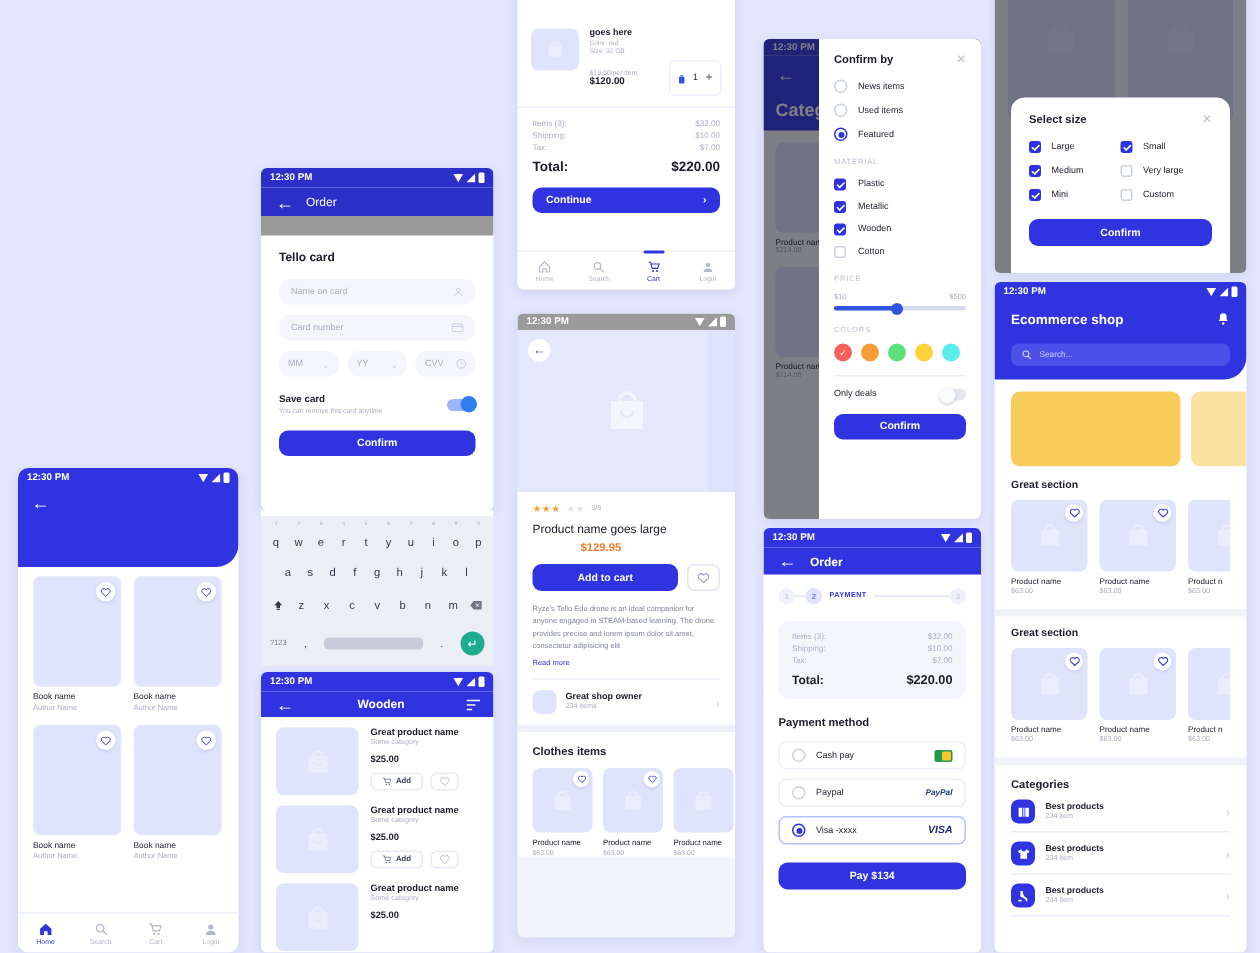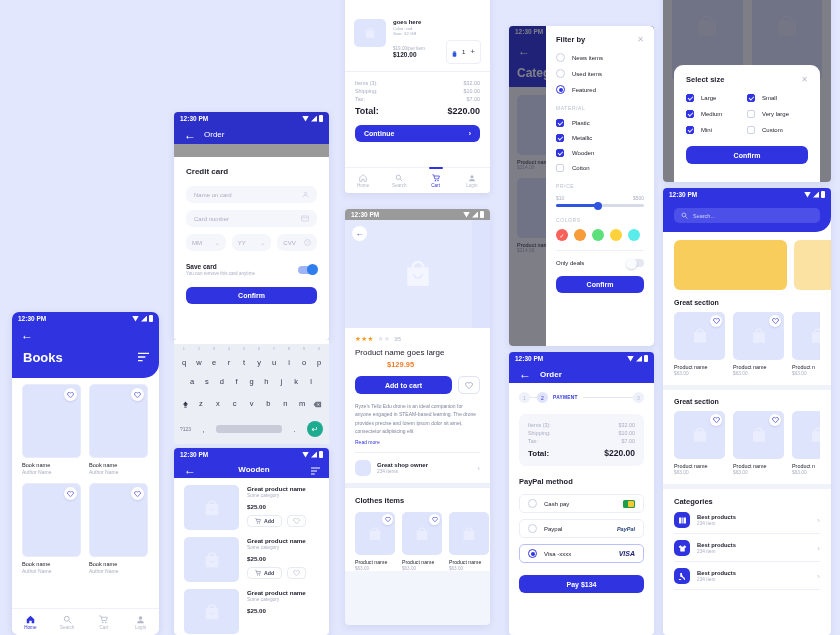--- a/index.html
+++ b/index.html
@@ -71,28 +71,20 @@
   <div class="appbar bluecard-round" style="position:absolute;left:0;top:0;width:100%;height:66px;background:#2f33e0;border-bottom-right-radius:15px;">
     <div class="statusbar sb-dark" style="background:transparent;">
       <span>12:30 PM</span>
       <span class="sb-icons">
         <i class="ico-wifi"></i>
         <i class="ico-sig"></i>
         <i class="ico-bat"></i>
       </span>
     </div>
     <div class="backarrow" style="margin:3px 0 0 8px;">←</div>
-    <div class="row-between" style="padding:5px 10px 0 11px;">
-      <span style="font-size:13px;font-weight:bold;color:#fff;">Books</span>
-      <span style="display:inline-block;">
-        <svg width="11" height="10" viewBox="0 0 12 10">
-            <path d="M0 1h12M0 5h8M0 9h5" stroke="#fff" stroke-width="1.4" fill="none"></path>
-          </svg>
-      </span>
-    </div>
   </div>
 
   <div style="position:absolute;top:72px;left:0;width:100%;padding:0 10px;display:flex;flex-wrap:wrap;gap:8px;">
     <div style="width:59px;">
       <div class="ph-img" style="height:74px;border:1px solid #e8ebfc;">
         <span class="heart" style="width:13px;height:13px;right:3px;top:3px;">
           <svg width="7" height="6" viewBox="0 0 10 9">
               <path d="M5 8.5 1 4.6A2.4 2.4 0 0 1 5 1.6 2.4 2.4 0 0 1 9 4.6Z" fill="none" stroke="#3a3fd8" stroke-width="1"></path>
             </svg>
         </span>
@@ -176,21 +168,21 @@
       <i class="ico-bat"></i>
     </span>
   </div>
   <div class="appbar" style="height:19px;display:flex;align-items:center;gap:7px;padding:0 9px;background:#2d2fc9;">
     <span class="backarrow">←</span>
     <span style="font-size:8px;">Order</span>
   </div>
   <div style="height:13px;background:#9a9a9a;"></div>
 
   <div style="padding:10px 12px 0;">
-    <div class="lbl" style="font-size:8px;font-weight:bold;">Credit card</div>
+    <div class="lbl" style="font-size:8px;font-weight:bold;">Tello card</div>
 
     <div class="card-soft row-between" style="margin-top:10px;height:17px;padding:0 8px;">
       <span class="sub" style="font-size:6px;">Name on card</span>
       <svg width="7" height="7" viewBox="0 0 12 12">
           <circle cx="6" cy="4" r="2" fill="none" stroke="#c6cadd" stroke-width="1.1"></circle>
           <path d="M2 10.5c0-2 1.8-3 4-3s4 1 4 3" fill="none" stroke="#c6cadd" stroke-width="1.1"></path>
         </svg>
     </div>
 
     <div class="card-soft row-between" style="margin-top:7px;height:17px;padding:0 8px;">
@@ -615,21 +607,21 @@
       <div class="sub" style="font-size:4.8px;">$214.00</div>
       <div class="ph-img" style="height:60px;width:48px;margin-top:8px;"></div>
       <div class="lbl" style="font-size:5.5px;margin-top:4px;">Product nam</div>
       <div class="sub" style="font-size:4.8px;">$214.00</div>
     </div>
   </div>
   <div class="dim"></div>
 
   <div style="position:absolute;right:0;top:0;bottom:0;width:108px;background:#fff;padding:9px 10px 0;">
     <div class="row-between">
-      <span class="lbl" style="font-size:7.5px;font-weight:bold;">Filter by</span>
+      <span class="lbl" style="font-size:7.5px;font-weight:bold;">Confirm by</span>
       <span style="color:#b9bdd0;font-size:8px;line-height:1;">✕</span>
     </div>
 
     <div style="margin-top:9px;display:flex;flex-direction:column;gap:7px;">
       <label style="display:flex;align-items:center;gap:7px;">
         <span class="rad"></span>
         <span class="lbl" style="font-size:6px;">News items</span>
       </label>
       <label style="display:flex;align-items:center;gap:7px;">
         <span class="rad"></span>
@@ -728,21 +720,21 @@
       <div class="row-between" style="margin-bottom:4px;">
         <span class="sub" style="font-size:5.4px;">Tax:</span>
         <span class="sub" style="font-size:5.4px;">$7.00</span>
       </div>
       <div class="row-between">
         <span class="lbl" style="font-size:8px;font-weight:bold;">Total:</span>
         <span class="lbl" style="font-size:8.5px;font-weight:bold;">$220.00</span>
       </div>
     </div>
 
-    <div class="lbl" style="font-size:7.5px;font-weight:bold;margin-top:11px;">PayPal method</div>
+    <div class="lbl" style="font-size:7.5px;font-weight:bold;margin-top:11px;">Payment method</div>
 
     <div class="row-between" style="margin-top:8px;height:19px;border:1px solid #ebedf8;border-radius:5px;padding:0 8px;">
       <span style="display:flex;align-items:center;gap:7px;">
         <span class="rad"></span>
         <span class="lbl" style="font-size:6px;">Cash pay</span>
       </span>
       <span style="width:12px;height:8px;border-radius:1.5px;background:#1f9d4d;position:relative;display:inline-block;">
         <span style="position:absolute;right:1px;top:1px;width:6px;height:6px;border-radius:1px;background:#ffc62e;"></span>
       </span>
     </div>
@@ -832,20 +824,29 @@
 <div class="screen" style="left:663px; top:188px; width:168px; height:447px; border-radius:4px; box-shadow:0 2px 7px rgba(70,80,160,.12);">
   <div style="background:#2f33e0;border-bottom-right-radius:15px;padding-bottom:9px;">
     <div class="statusbar" style="background:transparent;">
       <span>12:30 PM</span>
       <span class="sb-icons">
         <i class="ico-wifi"></i>
         <i class="ico-sig"></i>
         <i class="ico-bat"></i>
       </span>
     </div>
+    <div class="row-between" style="padding:3px 11px 0;">
+      <span style="font-size:9px;font-weight:bold;color:#fff;">Ecommerce shop</span>
+      <span>
+        <svg width="9" height="9" viewBox="0 0 12 12">
+            <path d="M6 1a3 3 0 0 1 3 3v2.4l1 1.6H2l1-1.6V4a3 3 0 0 1 3-3Z" fill="#fff"></path>
+            <circle cx="6" cy="10.3" r="1.1" fill="#fff"></circle>
+          </svg>
+      </span>
+    </div>
     <div style="margin:7px 11px 0;height:15px;border-radius:5px;background:#4d50e8;display:flex;align-items:center;gap:5px;padding:0 7px;">
       <svg width="7" height="7" viewBox="0 0 12 12">
           <circle cx="5" cy="5" r="3.3" fill="none" stroke="#cfd2fb" stroke-width="1.3"></circle>
           <path d="M7.5 7.5 11 11" stroke="#cfd2fb" stroke-width="1.3"></path>
         </svg>
       <span style="font-size:5.5px;color:#cfd2fb;">Search...</span>
     </div>
   </div>
 
   <div style="padding:8px 0 0 11px;display:flex;gap:7px;overflow:hidden;">

